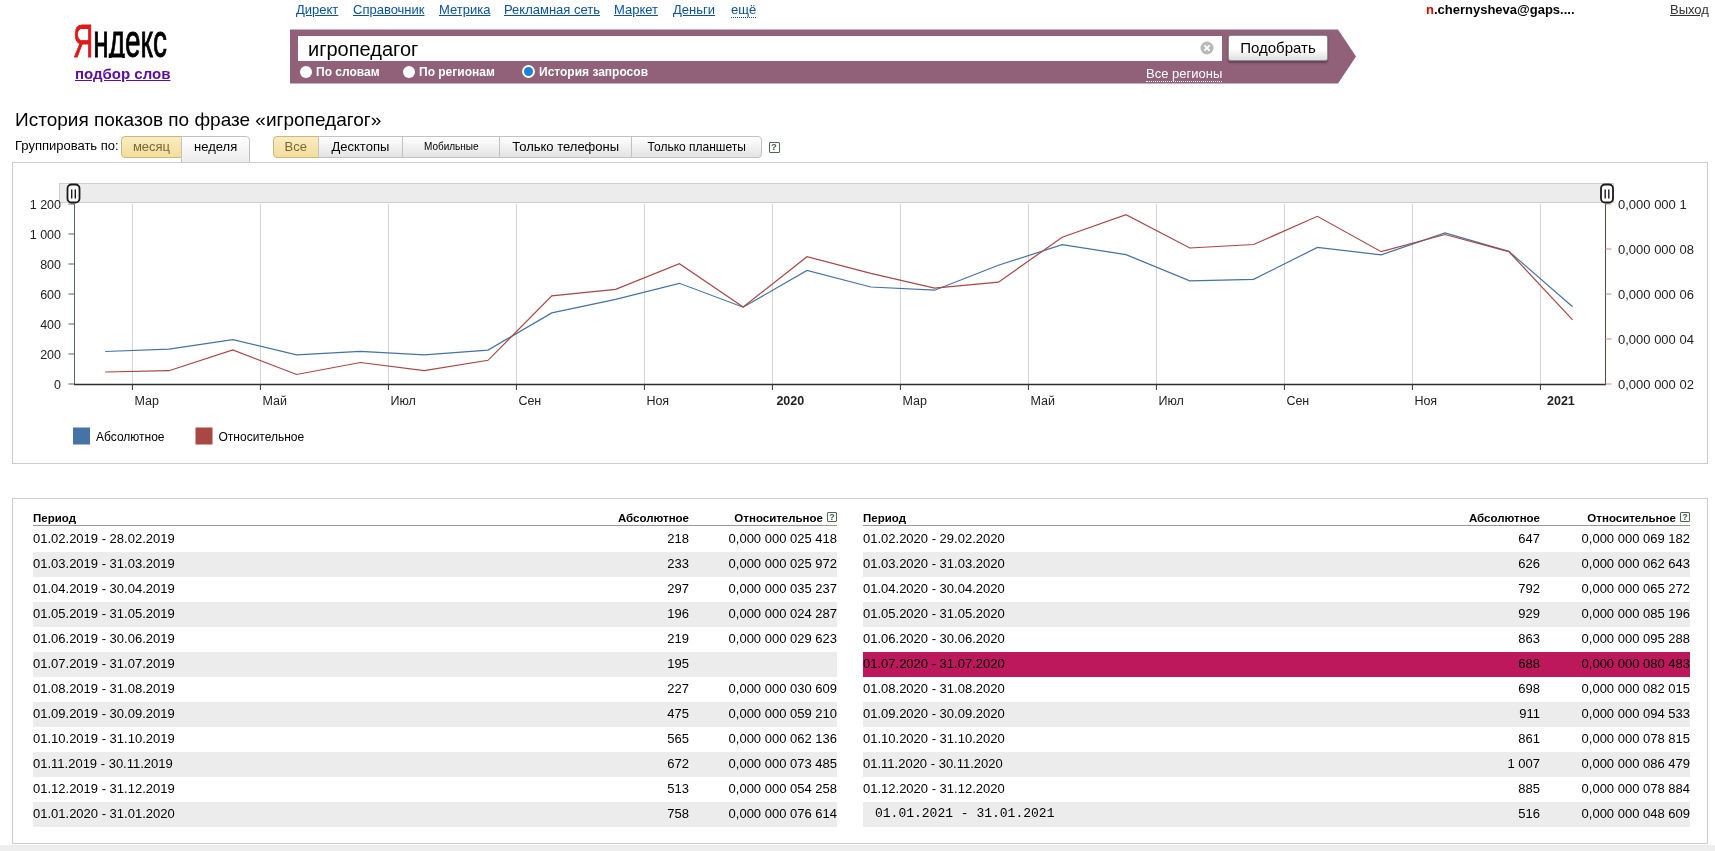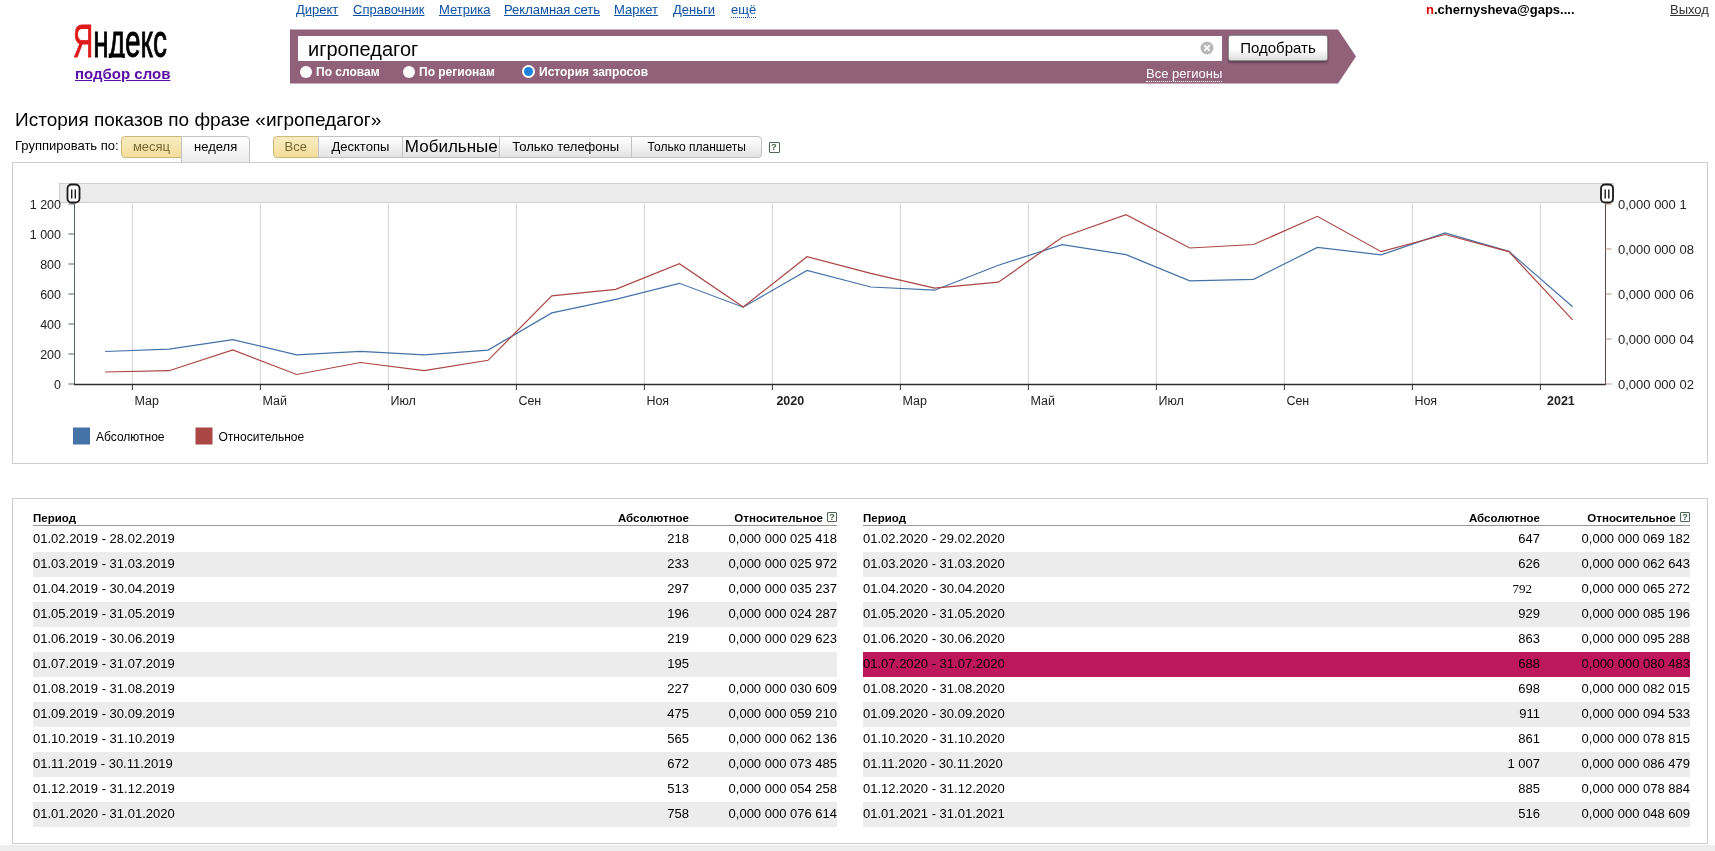--- a/index.html
+++ b/index.html
@@ -51,21 +51,21 @@
 <div class="abs" style="left:539px; top:65px; font-size:12px; font-weight:bold; color:#fff;">История запросов</div>
 <div class="abs" style="left:1146px; top:66px; font-size:13px; color:#fff;"><span style="border-bottom:1px dotted #fff;">Все регионы</span></div>
 
 <div class="abs" style="left:15px; top:109px; font-size:19px; color:#000;">История показов по фразе «игропедагог»</div>
 
 <div class="abs" style="left:15px; top:138px; font-size:13px; color:#000;">Группировать по:</div>
 <div class="abs" style="left:120.7px; top:136px; width:61.6px; height:21.5px; background:linear-gradient(#f9ecc0,#f4dd9c); border:1px solid #c9b87c; color:#756a33; border-radius:4px 0 0 4px; text-align:center; line-height:20px; font-size:13px;">месяц</div>
 <div class="abs" style="left:181.3px; top:136px; width:68.7px; height:39px; background:linear-gradient(#ffffff,#e3e3e3); border:1px solid #c2c2c2; color:#000; border-radius:0 4px 4px 0; text-align:center; line-height:20px; font-size:13px;">неделя</div>
 <div class="abs" style="left:273px; top:136px; width:45.5px; height:21.5px; background:linear-gradient(#f9ecc0,#f4dd9c); border:1px solid #c9b87c; color:#756a33; border-radius:4px 0 0 4px; text-align:center; line-height:20px; font-size:13px;">Все</div>
 <div class="abs" style="left:317.5px; top:136px; width:85.8px; height:21.5px; background:linear-gradient(#ffffff,#e3e3e3); border:1px solid #c2c2c2; color:#000; border-radius:0 0 0 0; text-align:center; line-height:20px; font-size:13px;">Десктопы</div>
-<div class="abs" style="left:402.3px; top:136px; width:98.0px; height:21.5px; background:linear-gradient(#ffffff,#e3e3e3); border:1px solid #c2c2c2; color:#000; border-radius:0 0 0 0; text-align:center; line-height:20px; font-size:17px;">Мобильные</div>
+<div class="abs" style="left:402.3px; top:136px; width:98.0px; height:21.5px; background:linear-gradient(#ffffff,#e3e3e3); border:1px solid #c2c2c2; color:#000; border-radius:0 0 0 0; text-align:center; line-height:20px; font-size:10px;">Мобильные</div>
 <div class="abs" style="left:499.3px; top:136px; width:132.8px; height:21.5px; background:linear-gradient(#ffffff,#e3e3e3); border:1px solid #c2c2c2; color:#000; border-radius:0 0 0 0; text-align:center; line-height:20px; font-size:13px;">Только телефоны</div>
 <div class="abs" style="left:631.1px; top:136px; width:131.3px; height:21.5px; background:linear-gradient(#ffffff,#e3e3e3); border:1px solid #c2c2c2; color:#000; border-radius:0 4px 4px 0; text-align:center; line-height:20px; font-size:12px;">Только планшеты</div>
 <div class="abs" style="left:768.5px; top:141.5px; width:11px; height:11px; border:1.6px solid #4d6653; border-radius:1px; background:#fff; text-align:center; line-height:8px; font-size:9.5px; font-weight:bold; color:#3f5c46;">?</div>
 
 <div class="abs" style="left:12px; top:162px; width:1696px; height:302px; border:1px solid #ccc; background:#fff;">
 <svg width="1694" height="300" viewBox="0 0 1694 300" style="position:absolute; left:0; top:0;">
 
   <rect x="46.5" y="20.5" width="1554" height="19" fill="#ececec" stroke="#cfcfcf" stroke-width="1"></rect>
 
   <g stroke="#d2d2d2" stroke-width="1">
@@ -250,21 +250,21 @@
     <span style="position:absolute; right:150px;">647</span>
     <span style="position:absolute; right:0;">0,000 000 069 182</span>
   </div>
 <div class="abs" style="left:863px; top:552.0px; width:827px; height:24.97px; background:#ececec; font-size:13px; color:#000; line-height:24.97px;">
     <span style="position:absolute; left:0;">01.03.2020 - 31.03.2020</span>
     <span style="position:absolute; right:150px;">626</span>
     <span style="position:absolute; right:0;">0,000 000 062 643</span>
   </div>
 <div class="abs" style="left:863px; top:576.9px; width:827px; height:24.97px;  font-size:13px; color:#000; line-height:24.97px;">
     <span style="position:absolute; left:0;">01.04.2020 - 30.04.2020</span>
-    <span style="position:absolute; right:158px;font-family:Liberation Serif, serif;">792</span>
+    <span style="position:absolute; right:150px;">792</span>
     <span style="position:absolute; right:0;">0,000 000 065 272</span>
   </div>
 <div class="abs" style="left:863px; top:601.9px; width:827px; height:24.97px; background:#ececec; font-size:13px; color:#000; line-height:24.97px;">
     <span style="position:absolute; left:0;">01.05.2020 - 31.05.2020</span>
     <span style="position:absolute; right:150px;">929</span>
     <span style="position:absolute; right:0;">0,000 000 085 196</span>
   </div>
 <div class="abs" style="left:863px; top:626.9px; width:827px; height:24.97px;  font-size:13px; color:#000; line-height:24.97px;">
     <span style="position:absolute; left:0;">01.06.2020 - 30.06.2020</span>
     <span style="position:absolute; right:150px;">863</span>
@@ -294,18 +294,18 @@
     <span style="position:absolute; left:0;">01.11.2020 - 30.11.2020</span>
     <span style="position:absolute; right:150px;">1 007</span>
     <span style="position:absolute; right:0;">0,000 000 086 479</span>
   </div>
 <div class="abs" style="left:863px; top:776.7px; width:827px; height:24.97px;  font-size:13px; color:#000; line-height:24.97px;">
     <span style="position:absolute; left:0;">01.12.2020 - 31.12.2020</span>
     <span style="position:absolute; right:150px;">885</span>
     <span style="position:absolute; right:0;">0,000 000 078 884</span>
   </div>
 <div class="abs" style="left:863px; top:801.7px; width:827px; height:24.97px; background:#ececec; font-size:13px; color:#000; line-height:24.97px;">
-    <span style="position:absolute; left:0;">01.01.2021 - 31.01.2021</span>
+    <span style="position:absolute; left:12px;font-family:Liberation Mono, monospace;">01.01.2021 - 31.01.2021</span>
     <span style="position:absolute; right:150px;">516</span>
     <span style="position:absolute; right:0;">0,000 000 048 609</span>
   </div>
 
 <div class="abs" style="left:0px; top:845px; width:1715px; height:6px; background:#eee;"></div>
 
 </body></html>

